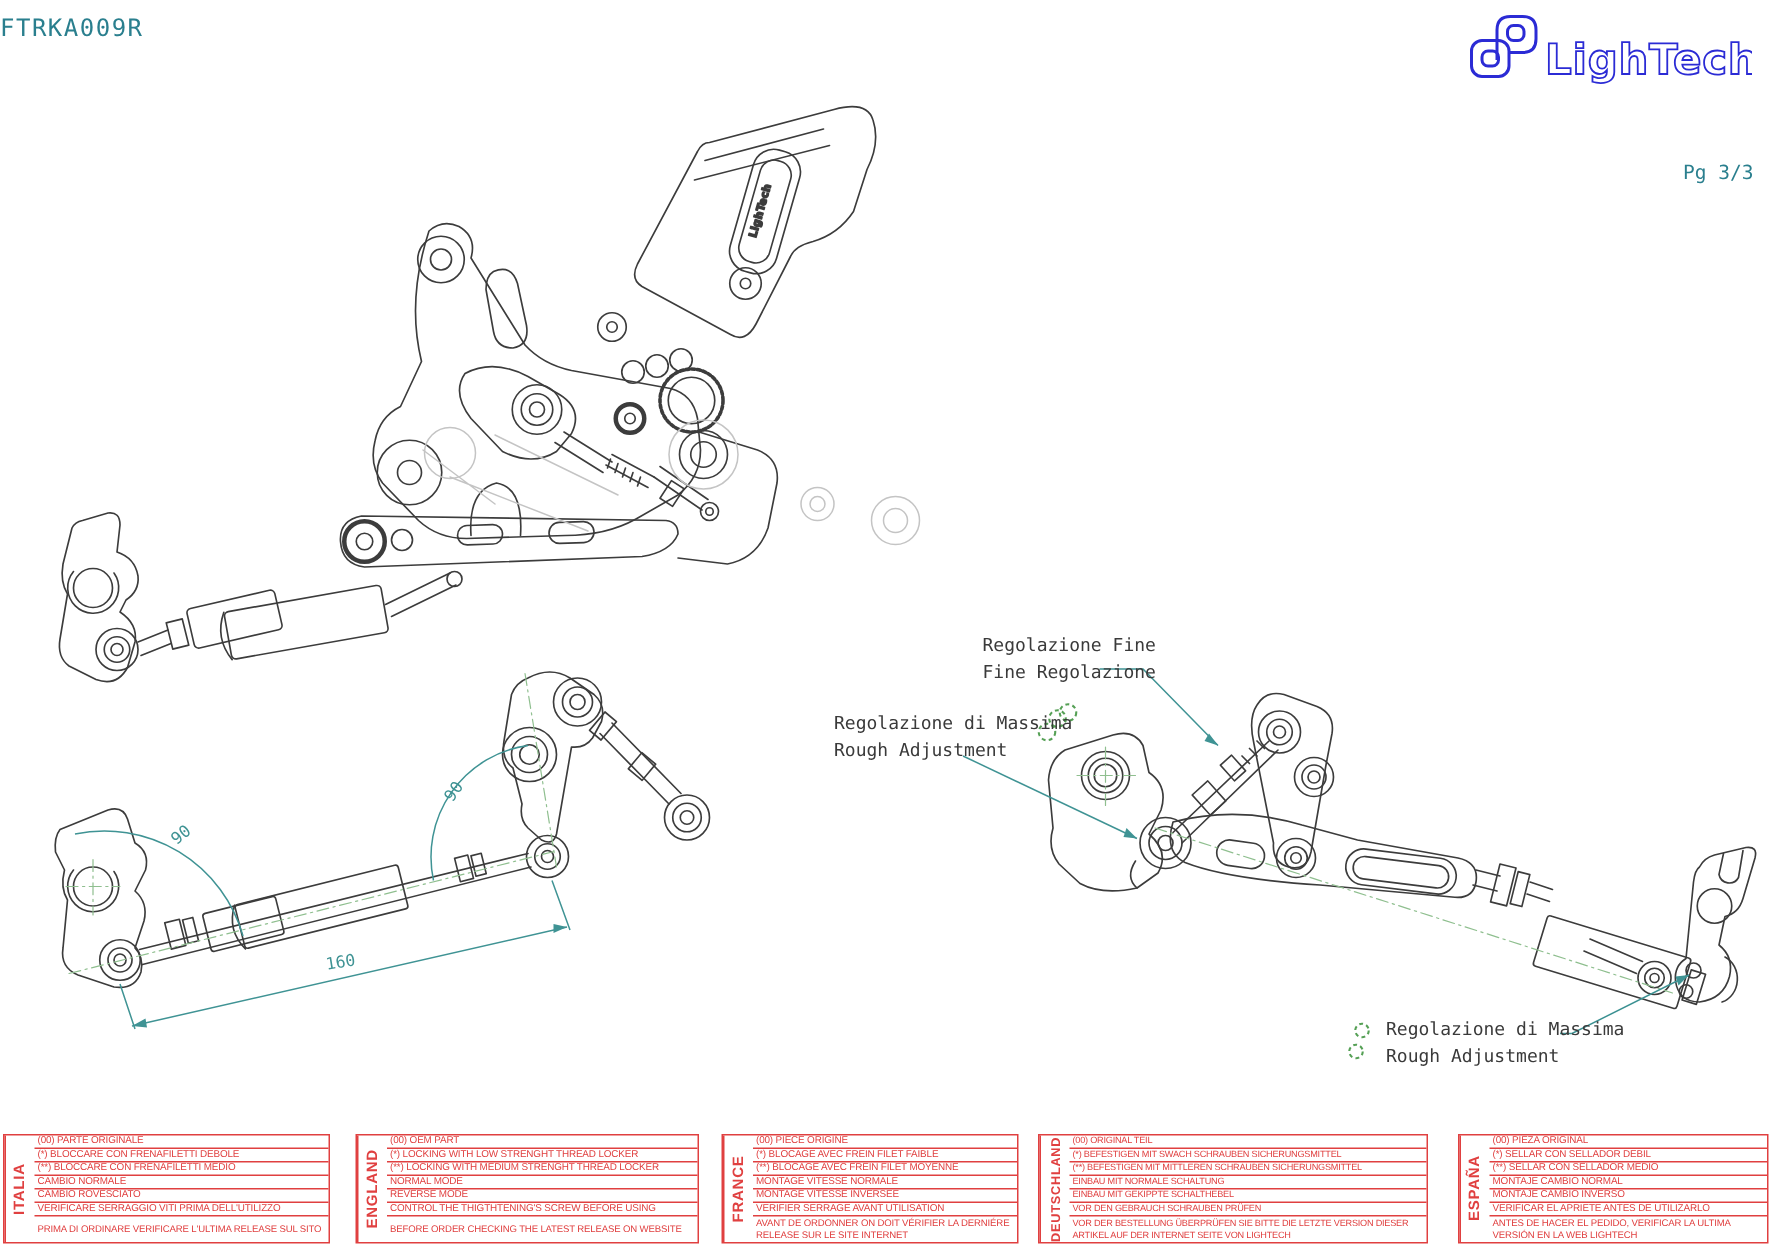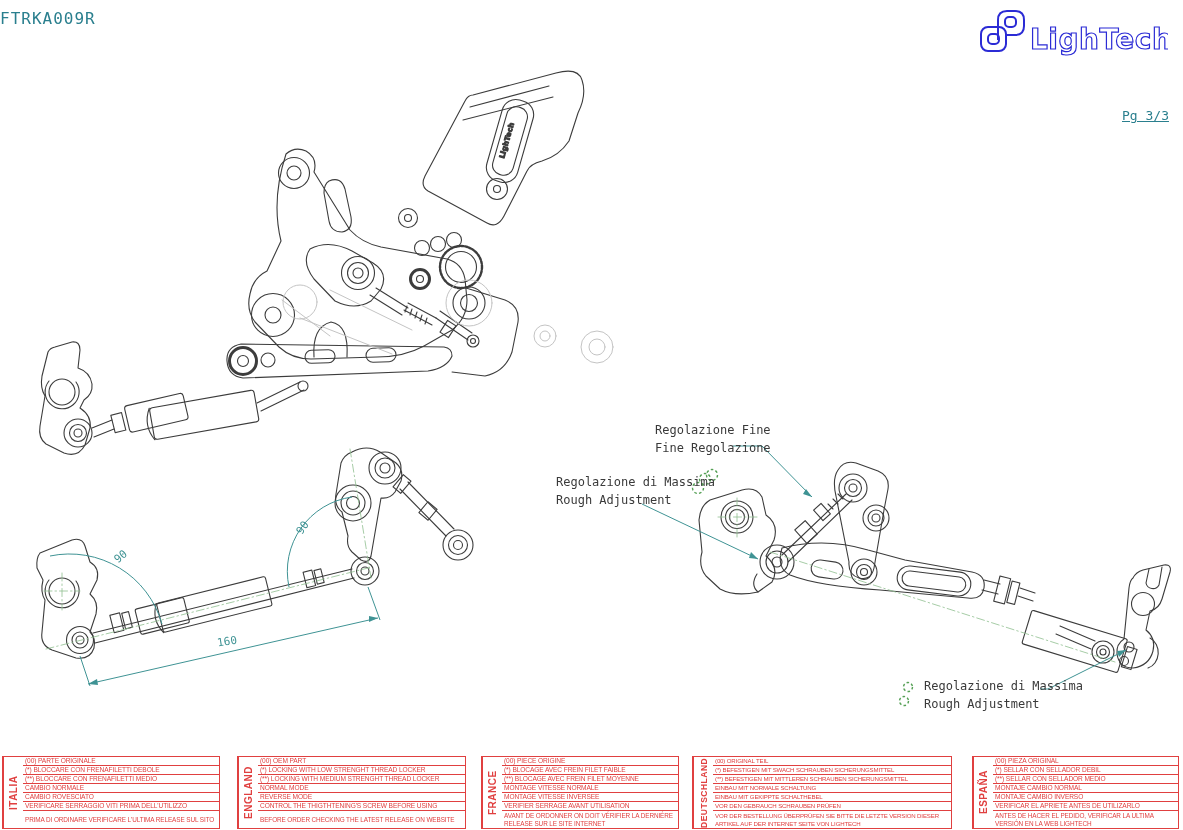--- a/index.html
+++ b/index.html
@@ -3,21 +3,21 @@
 <meta charset="utf-8">
 <style>
   :root{
     --teal:#2a7f8e; --red:#e04040; --blue:#2b2bd5; --green:#55a055; --line:#3c3c3c;
   }
   html,body{margin:0;padding:0;}
   body{width:1183px;height:830px;position:relative;background:#fff;overflow:hidden;
        font-family:"DejaVu Sans Mono", monospace;}
   .page-title{position:absolute;top:9px;left:0;width:1104px;text-align:left;
     font-size:16px;letter-spacing:1px;color:var(--teal);}
-  .page-num{position:absolute;left:1122px;top:108px;font-size:13px;color:var(--teal);text-decoration:underline;}
+  .page-num{position:absolute;left:1122px;top:108px;font-size:13px;color:var(--teal);}
   .logo{position:absolute;left:978px;top:6px;}
   .drawings{position:absolute;left:0;top:0;}
   .ann{position:absolute;font-size:12px;color:#3a3a3a;line-height:18px;white-space:nowrap;}
   #ann-fine{left:655px;top:421px;}
   #ann-rough-left{left:556px;top:473px;}
   #ann-rough-right{left:924px;top:677px;}
 
   
   .dk{stroke:var(--line);fill:none;stroke-width:1.1;stroke-linejoin:round;stroke-linecap:round;}
   .dk3{stroke-width:3;}

